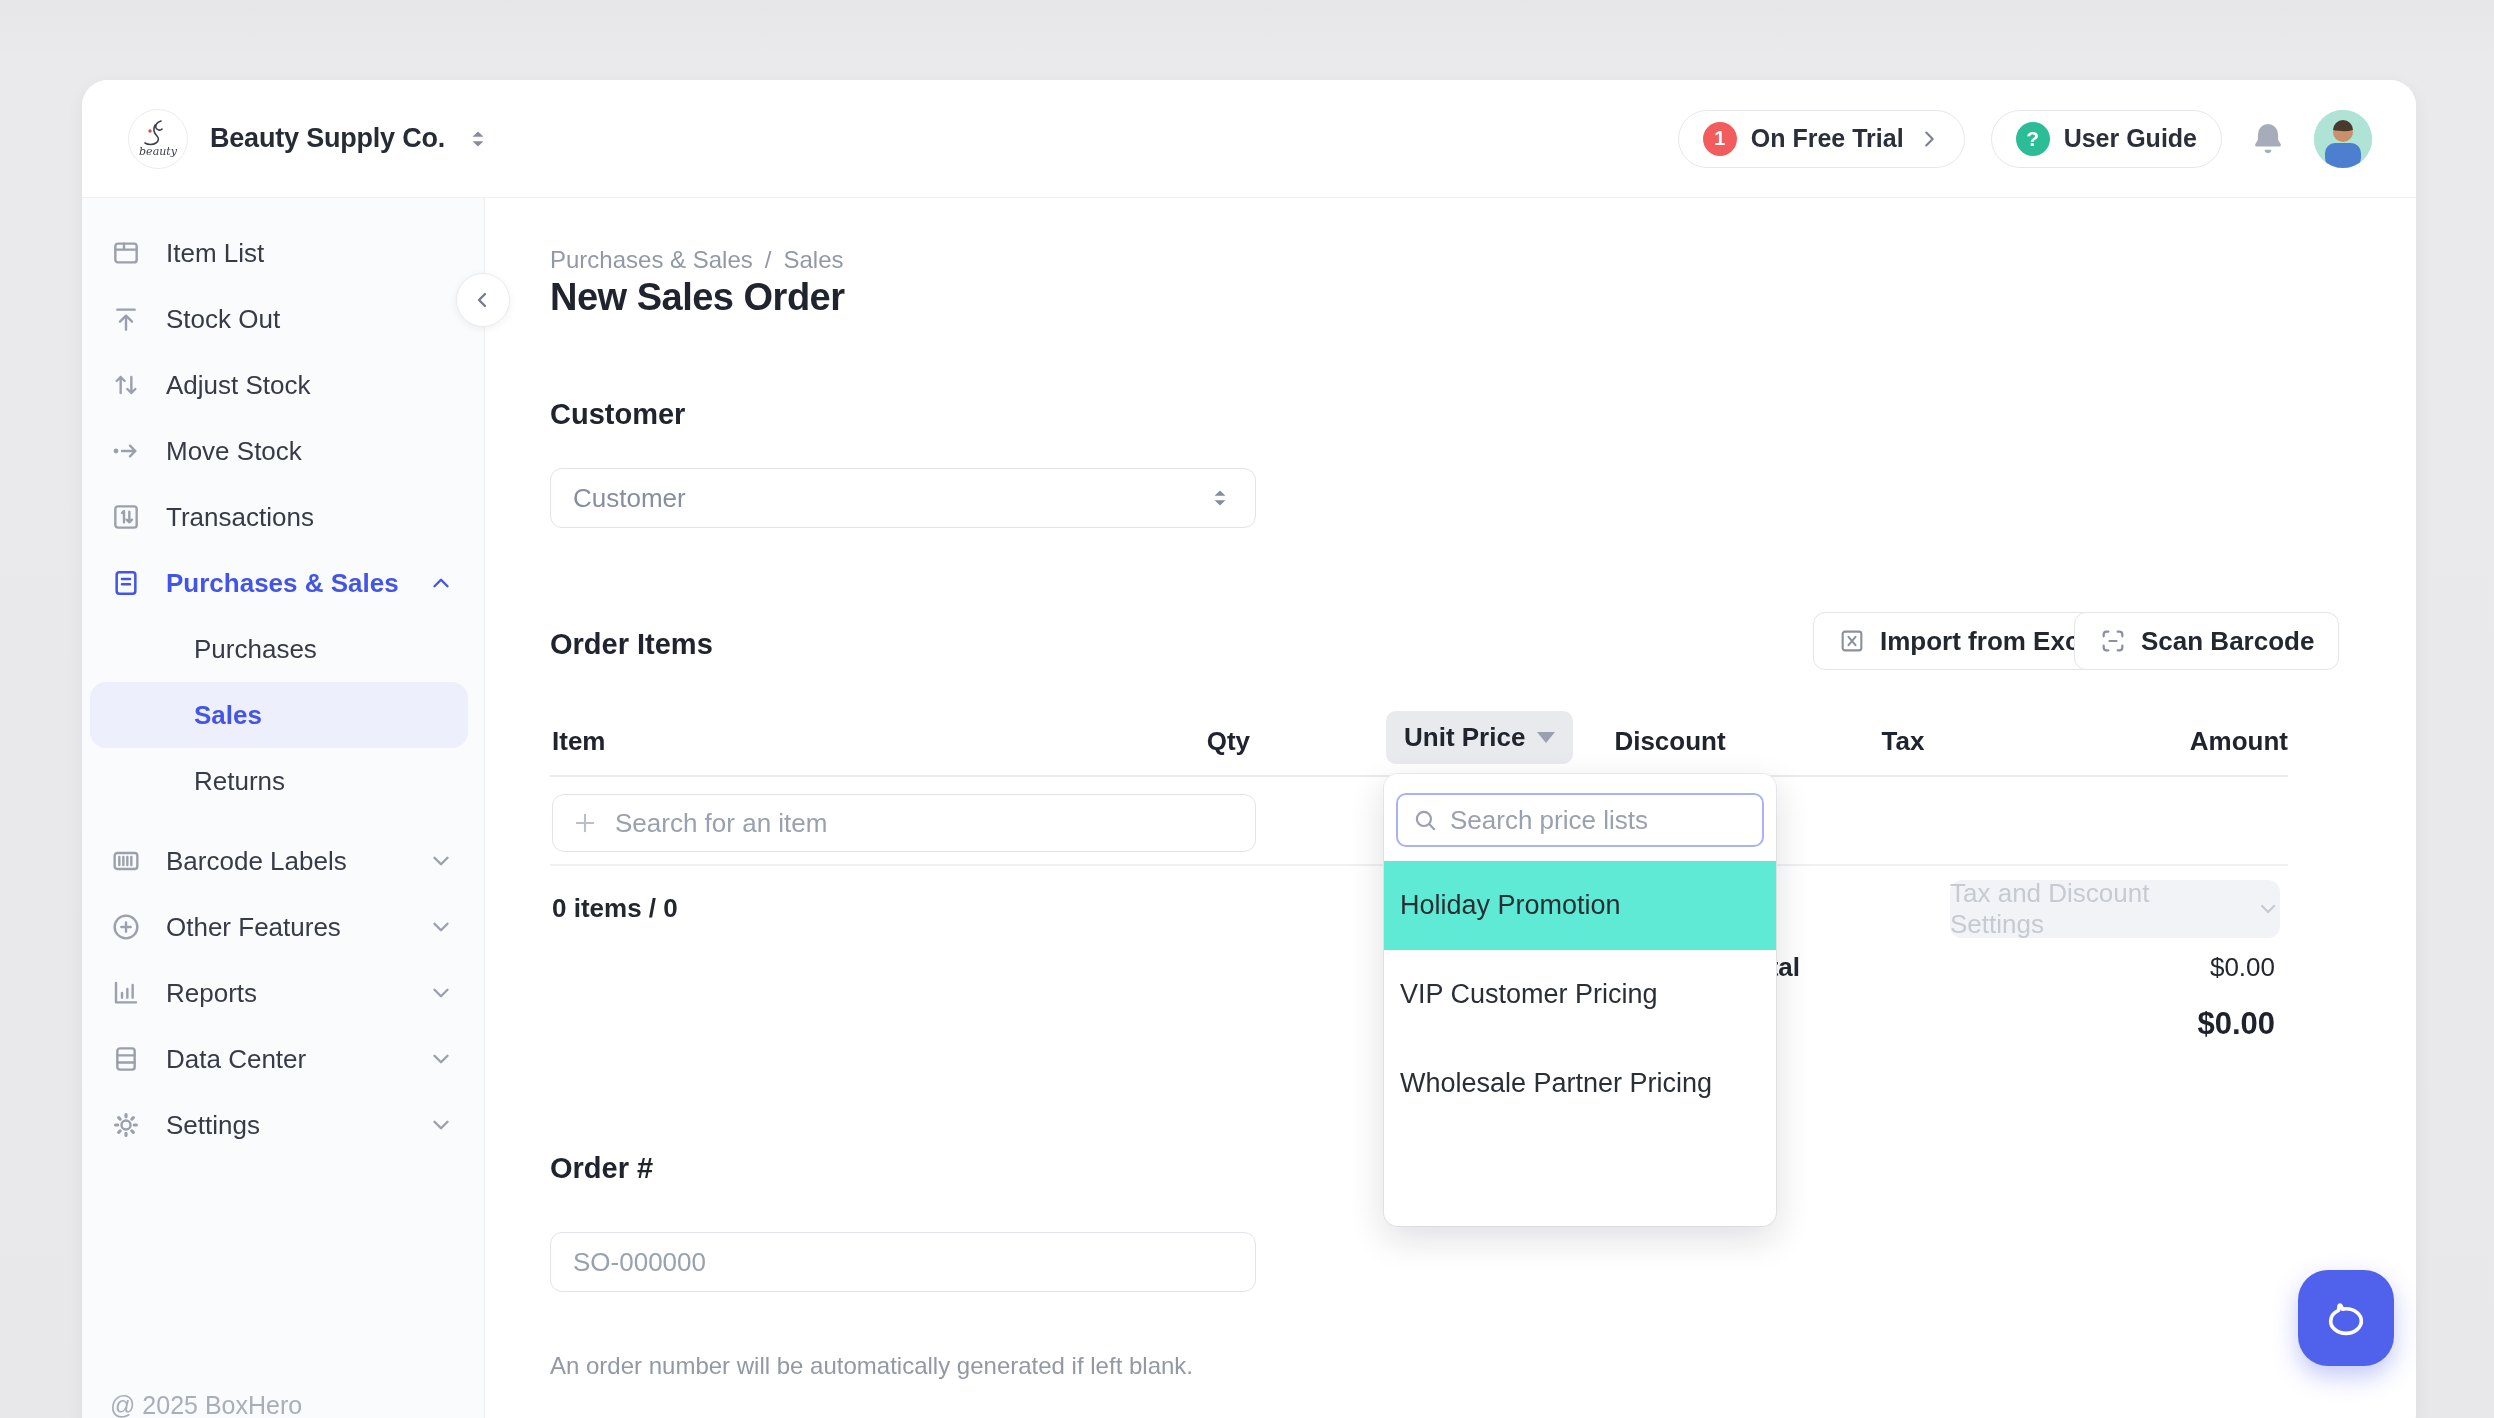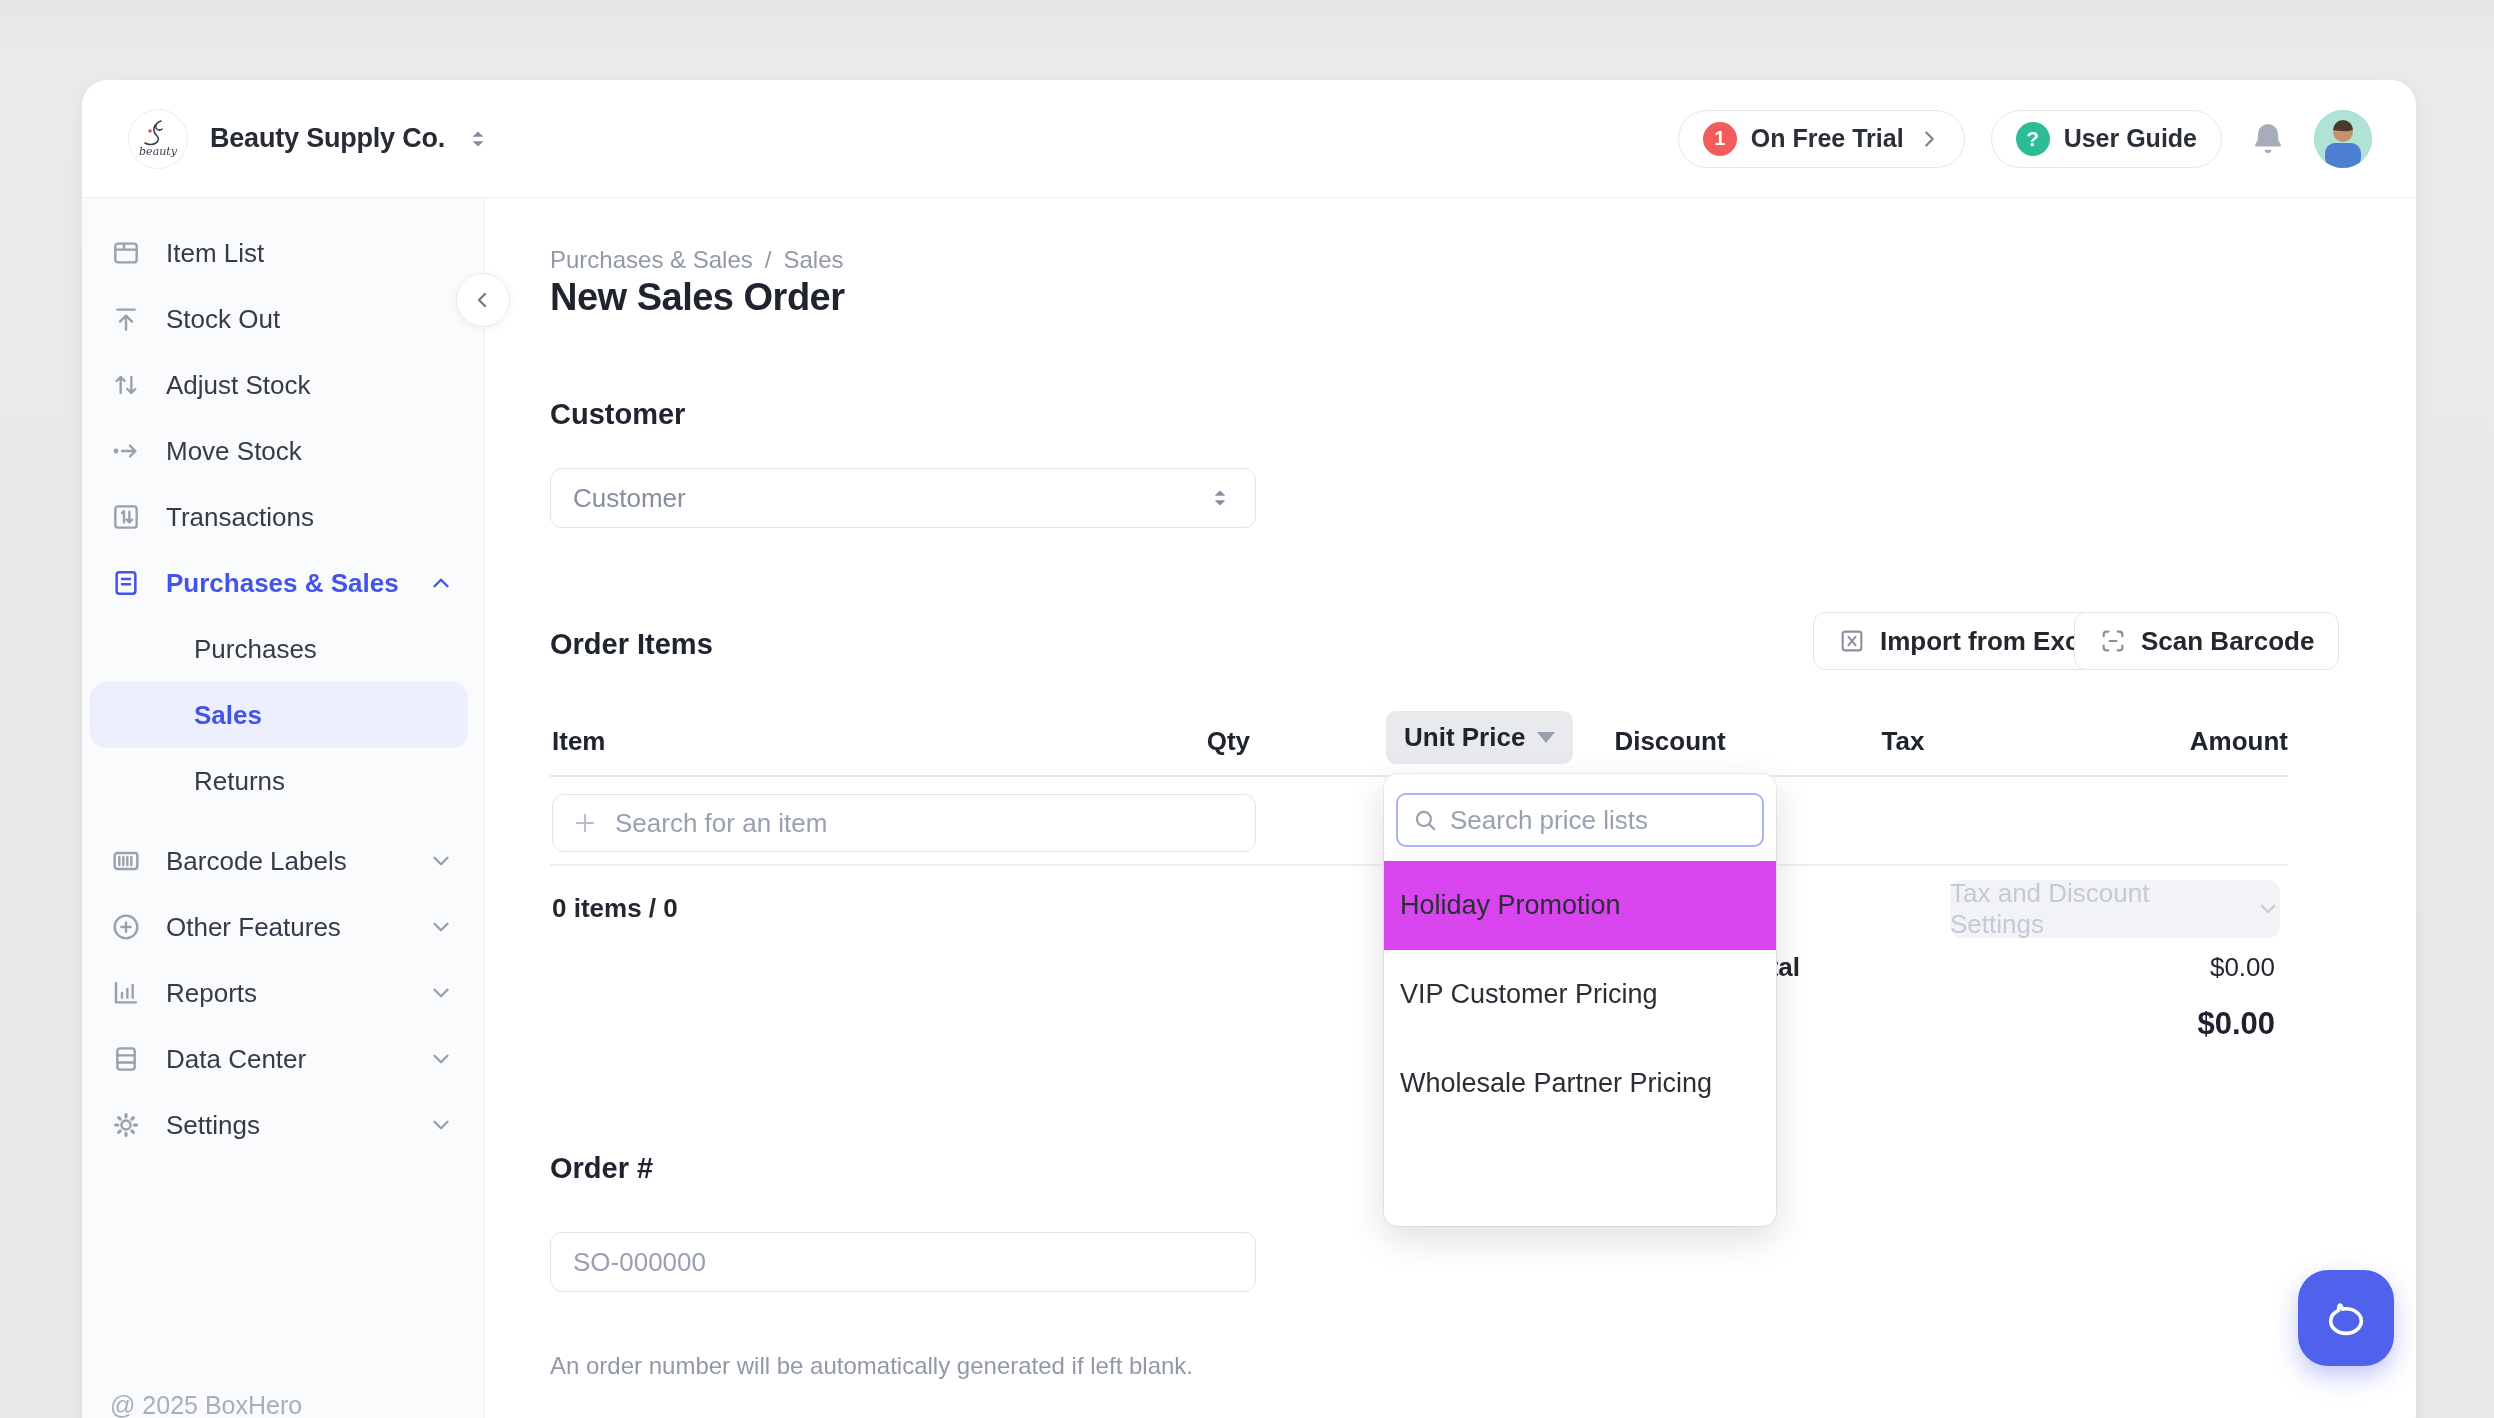--- a/index.html
+++ b/index.html
@@ -124,21 +124,21 @@
     position:absolute; left:12px; top:19px; width:368px; height:54px;
     border:2px solid #aab3f2; border-radius:10px; display:flex; align-items:center;
     gap:12px; padding:0 14px; background:#fff;
   }
   .pd-options { position:absolute; left:0; top:87px; width:100%; }
   .pd-option {
     height:89px; display:flex; align-items:center; padding-left:16px;
     font-size:27px; font-weight:500; color:#2a2f35; cursor:pointer;
   }
   .pd-option.selected { color:#4355e9; font-weight:600; }
-  .pd-option.highlighted { background:#d946ef; }
+  .pd-option.highlighted { background:#5eead4; }
   
   .chat-btn {
     position:absolute; left:2298px; top:1270px; width:96px; height:96px; border-radius:30px;
     background:#5062ec; display:flex; align-items:center; justify-content:center;
     box-shadow:0 10px 24px rgba(80,98,236,.35); cursor:pointer; z-index:40;
   }
 </style>
 </head>
 <body>
 

